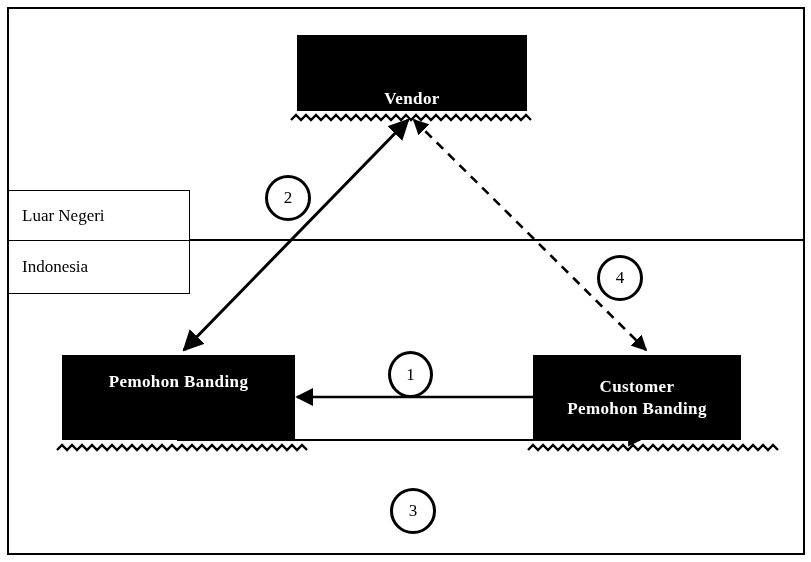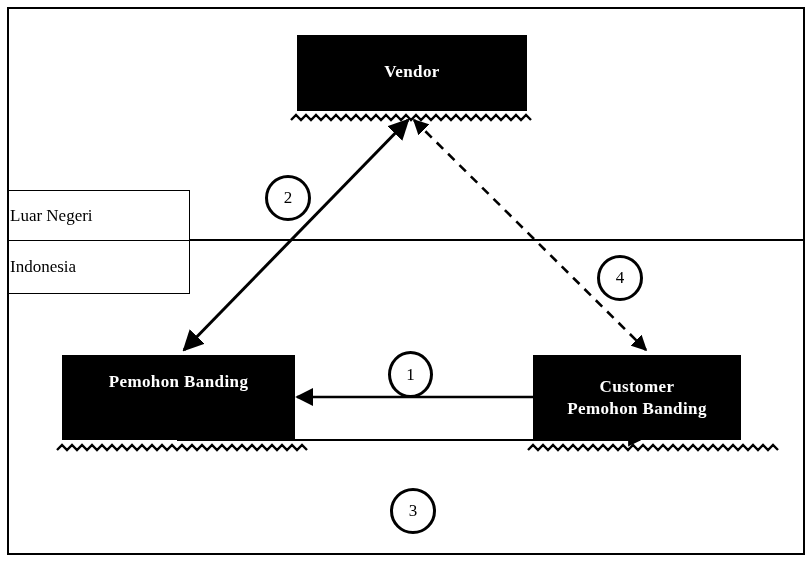--- a/index.html
+++ b/index.html
@@ -46,21 +46,21 @@
     line-height: 1.25;
     letter-spacing: 0.4px;
     box-sizing: border-box;
     padding: 2px 6px;
   }
   #node-vendor {
     left: 297px;
     top: 35px;
     width: 230px;
     height: 76px;
-    align-items: center;
+    align-items: flex-end;
     padding-top: 0;
   }
   #node-pemohon {
     left: 62px;
     top: 355px;
     width: 233px;
     height: 85px;
     align-items: flex-start;
     padding-top: 16px;
   }
@@ -74,21 +74,21 @@
     position: absolute;
     left: 8px;
     width: 182px;
     border: 1px solid #000000;
     box-sizing: border-box;
     background: #ffffff;
     font-size: 17px;
     color: #000000;
     display: flex;
     align-items: center;
-    padding-left: 1px;
+    padding-left: 13px;
   }
   #region-luar {
     top: 190px;
     height: 50px;
     border-bottom: none;
   }
   #region-indonesia {
     top: 240px;
     height: 54px;
   }

